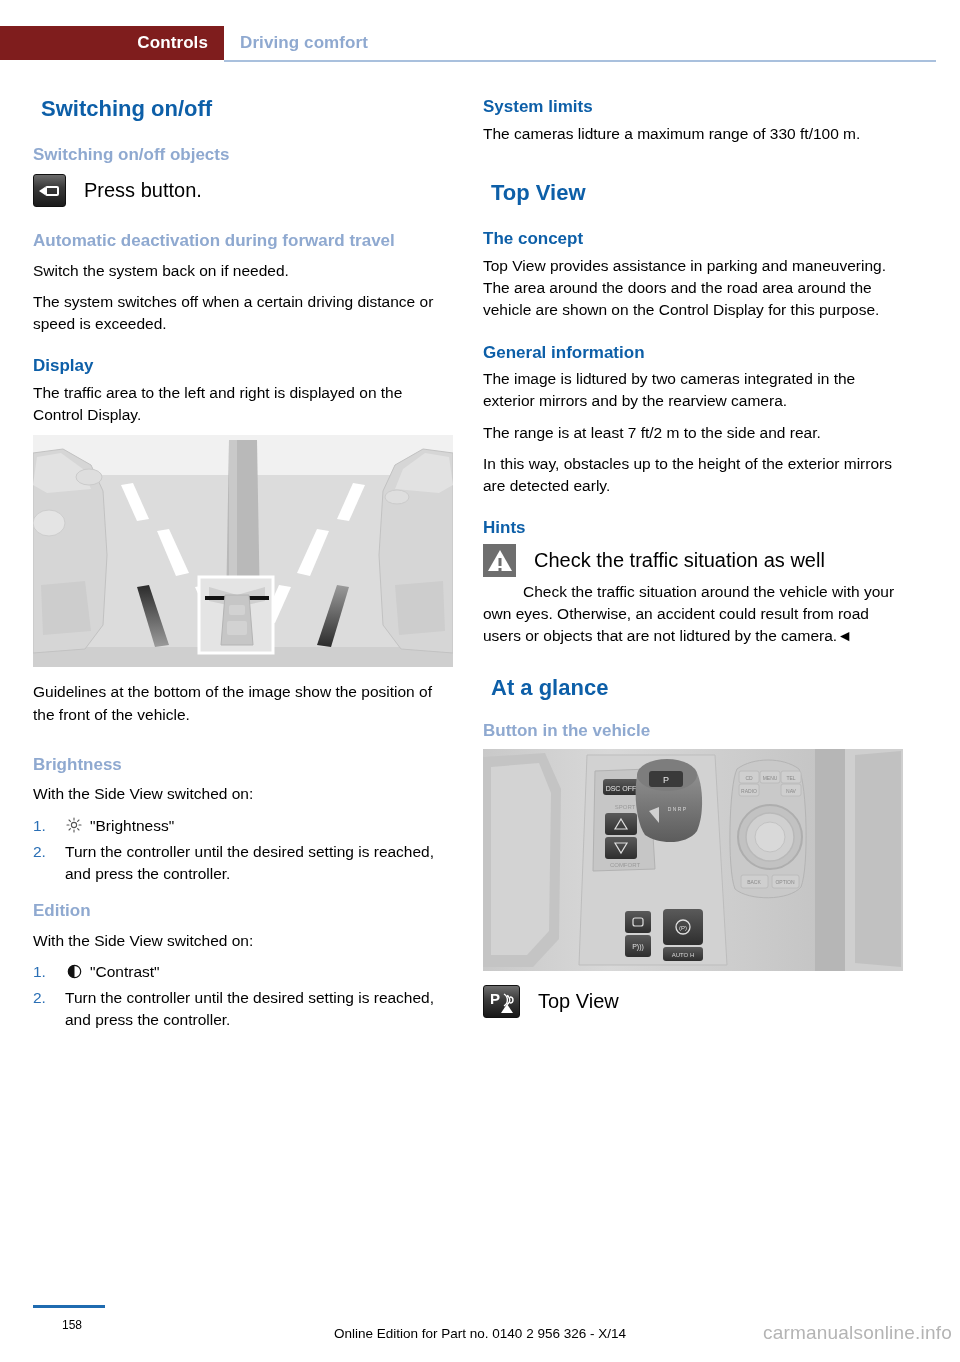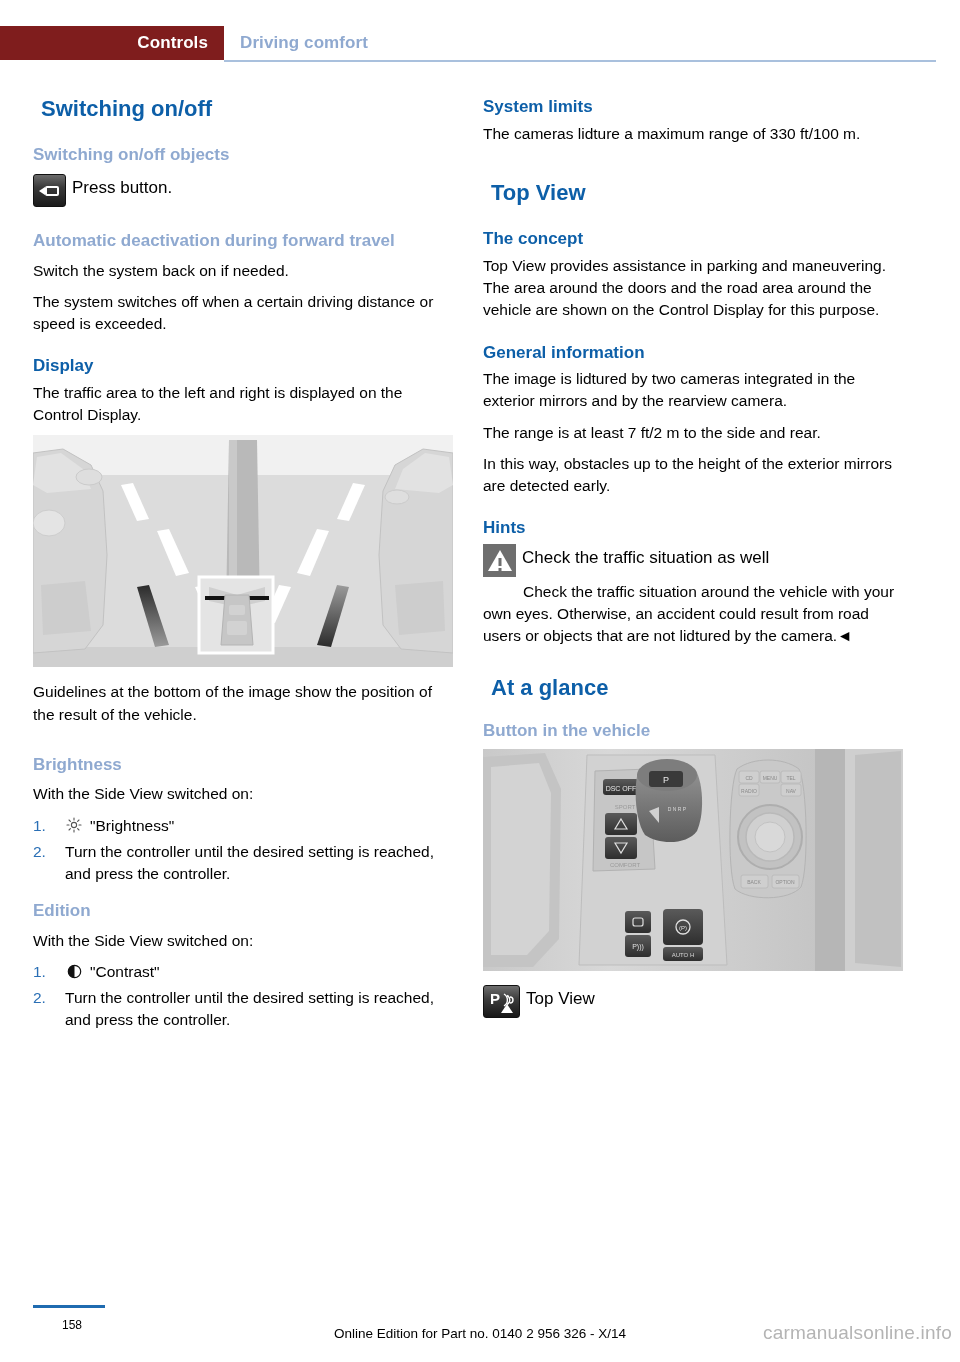--- a/index.html
+++ b/index.html
@@ -100,24 +100,24 @@
   .gap-m  { height: 19px; }
   .gap-l  { height: 26px; }
 
   
   .icon-row {
     display: flex;
     align-items: flex-start;
     margin-bottom: 4px;
   }
   .icon-row .icon-text {
-    font-size: 17px;
+    font-size: 20px;
     line-height: 1.43;
     padding-top: 2px;
-    padding-left: 6px;
+    padding-left: 18px;
   }
 
   .btn-icon {
     width: 33px;
     height: 33px;
     flex: 0 0 33px;
     border-radius: 3px;
     background: linear-gradient(180deg,#6b6b6b 0%, #3a3a3a 40%, #1b1b1b 100%);
     border: 1px solid #111;
     position: relative;
@@ -363,21 +363,21 @@
     <polygon points="304,150 316,152 298,212 284,210" fill="url(#gradR)"></polygon>
 
     <rect x="166" y="142" width="74" height="76" fill="#e4e4e4" stroke="#ffffff" stroke-width="3"></rect>
     <polygon points="176,152 204,160 232,152 232,166 204,172 176,166" fill="#cfcfcf"></polygon>
     <rect x="172" y="161" width="64" height="4" fill="#111111"></rect>
     <path d="M192,160 L216,160 L220,210 L188,210 Z" fill="#c6c6c6" stroke="#b4b4b4"></path>
     <rect x="196" y="170" width="16" height="10" rx="2" fill="#d2d2d2"></rect>
     <rect x="194" y="186" width="20" height="14" rx="2" fill="#d2d2d2"></rect>
   </svg>
 
-  <p class="body">Guidelines at the bottom of the image show the position of the result of the vehicle.</p>
+  <p class="body">Guidelines at the bottom of the image show the position of the front of the vehicle.</p>
 
   <div class="gap-m"></div>
 
   <h2 class="sub">Brightness</h2>
   <p class="body">With the Side View switched on:</p>
 
   <ol class="steps">
     <li>
       <span class="num">1.</span>
       <span class="step-body"><span class="inline-icon"><svg class="sun-svg" width="16" height="16" viewBox="0 0 16 16">

